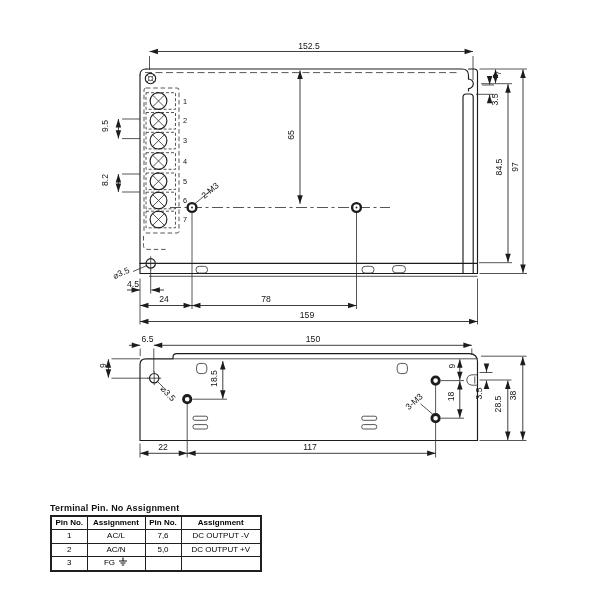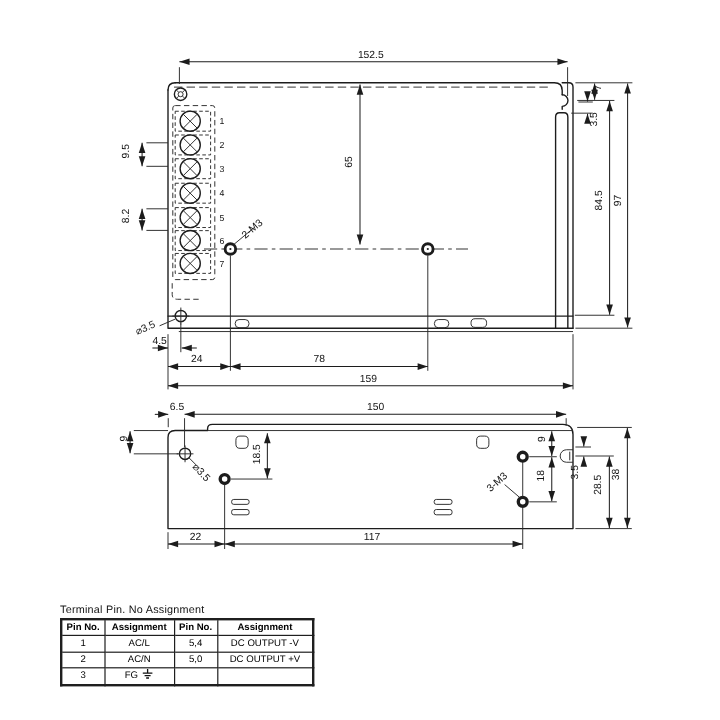--- a/index.html
+++ b/index.html
@@ -11,21 +11,21 @@
   .ol{fill:none;stroke:#1c1c1c;stroke-width:1.15;stroke-linejoin:round;stroke-linecap:round;}
   .th{fill:none;stroke:#2b2b2b;stroke-width:0.8;}
   .dim{fill:none;stroke:#1c1c1c;stroke-width:0.85;marker-start:url(#ar);marker-end:url(#ar);}
   .dimE{fill:none;stroke:#1c1c1c;stroke-width:0.85;marker-end:url(#ar);}
   .da7{stroke-dasharray:7 3.5;}
   .da4{stroke-dasharray:4.5 2.8;}
   .da3{stroke-dasharray:3 2;}
   .cl{stroke-dasharray:11 3.5 3 3.5;}
   .holeRing{fill:#ffffff;stroke:#1c1c1c;stroke-width:2.4;}
   .tbl-wrap{position:absolute;left:50px;top:503px;}
-  .tbl-title{font-size:9px;color:#111;letter-spacing:.2px;margin:0 0 2px 0;font-weight:normal;}
+  .tbl-title{font-size:9px;color:#111;letter-spacing:.2px;margin:0 0 2px 0;font-weight:bold;}
   table.pins{border-collapse:collapse;table-layout:fixed;}
   table.pins td,table.pins th{border:1px solid #1f1f1f;font-size:8px;font-weight:normal;
      text-align:center;padding:0;height:12.3px;line-height:12.3px;overflow:hidden;white-space:nowrap;}
   table.pins{border:2px solid #1f1f1f;}
   table.pins th{font-weight:bold;}
   .gicon{display:inline-block;vertical-align:-1px;margin-left:3px;}
 </style>
 </head>
 <body>
 
@@ -248,21 +248,21 @@
     <tbody>
           <tr>
       <th>Pin No.</th>
       <th>Assignment</th>
       <th>Pin No.</th>
       <th>Assignment</th>
     </tr>
     <tr>
       <td>1</td>
       <td>AC/L</td>
-      <td>5,4</td>
+      <td>7,6</td>
       <td>DC OUTPUT -V</td>
     </tr>
     <tr>
       <td>2</td>
       <td>AC/N</td>
       <td>5,0</td>
       <td>DC OUTPUT +V</td>
     </tr>
     <tr>
       <td>3</td>

